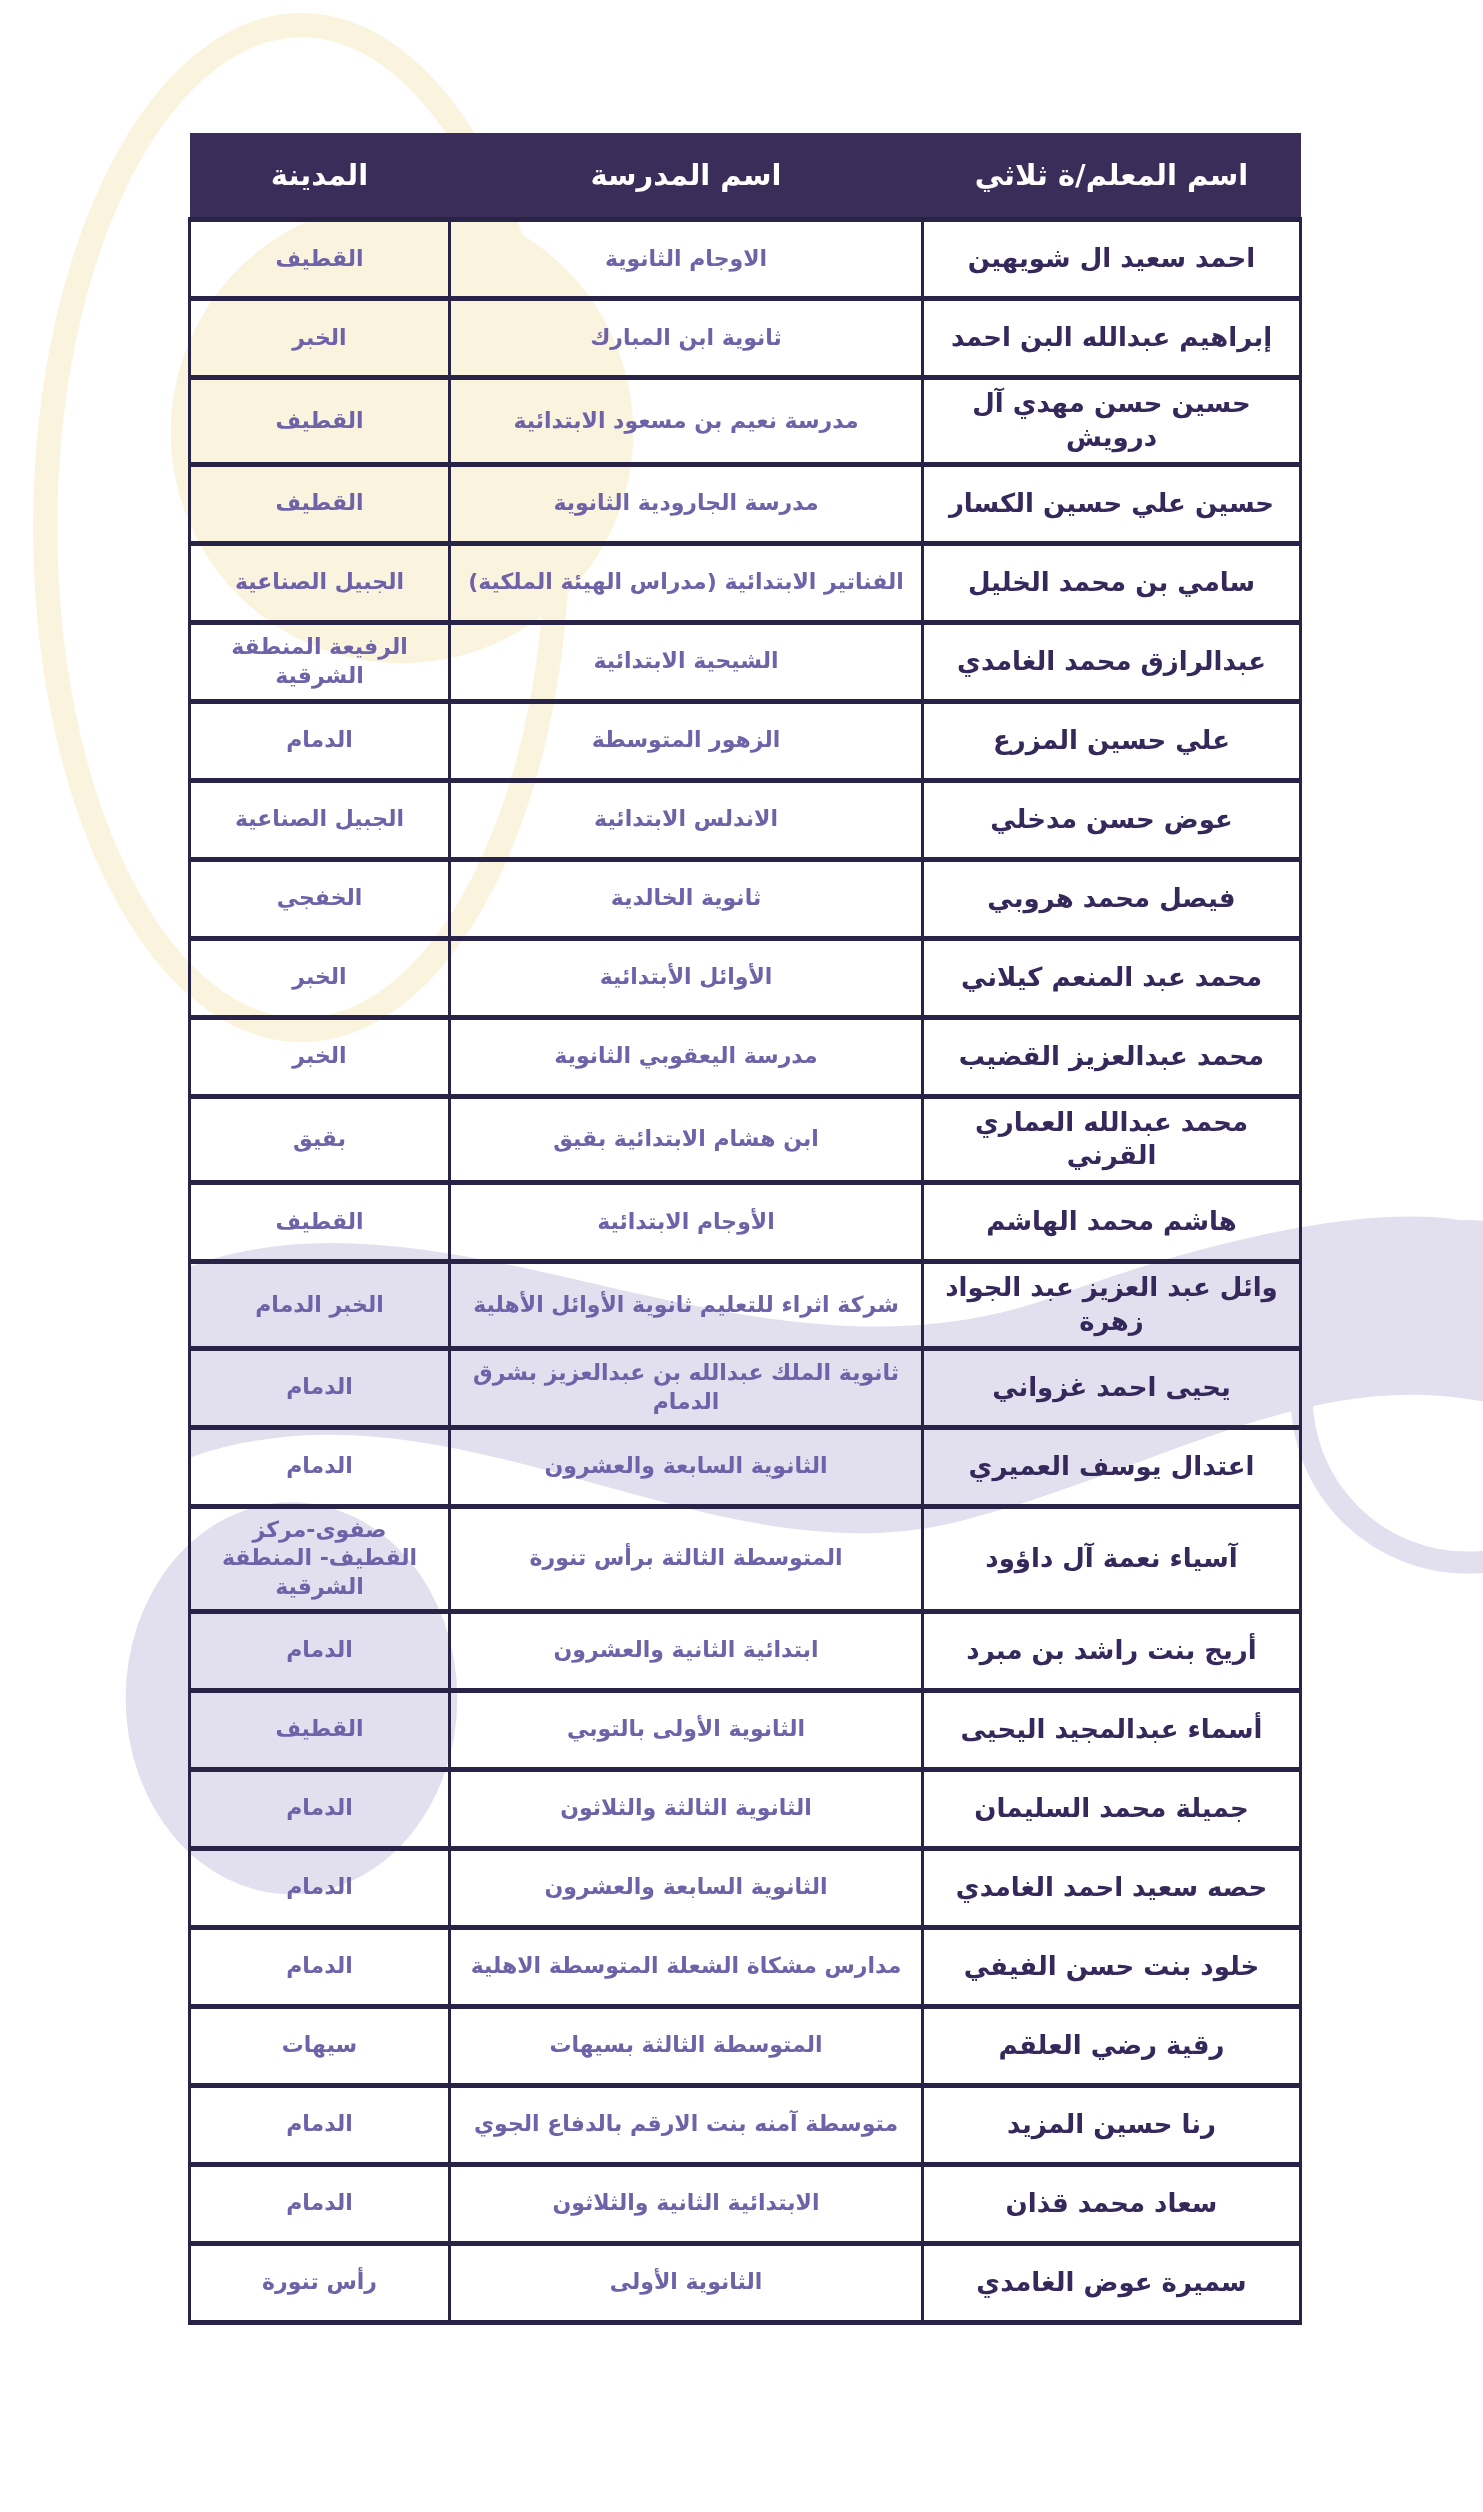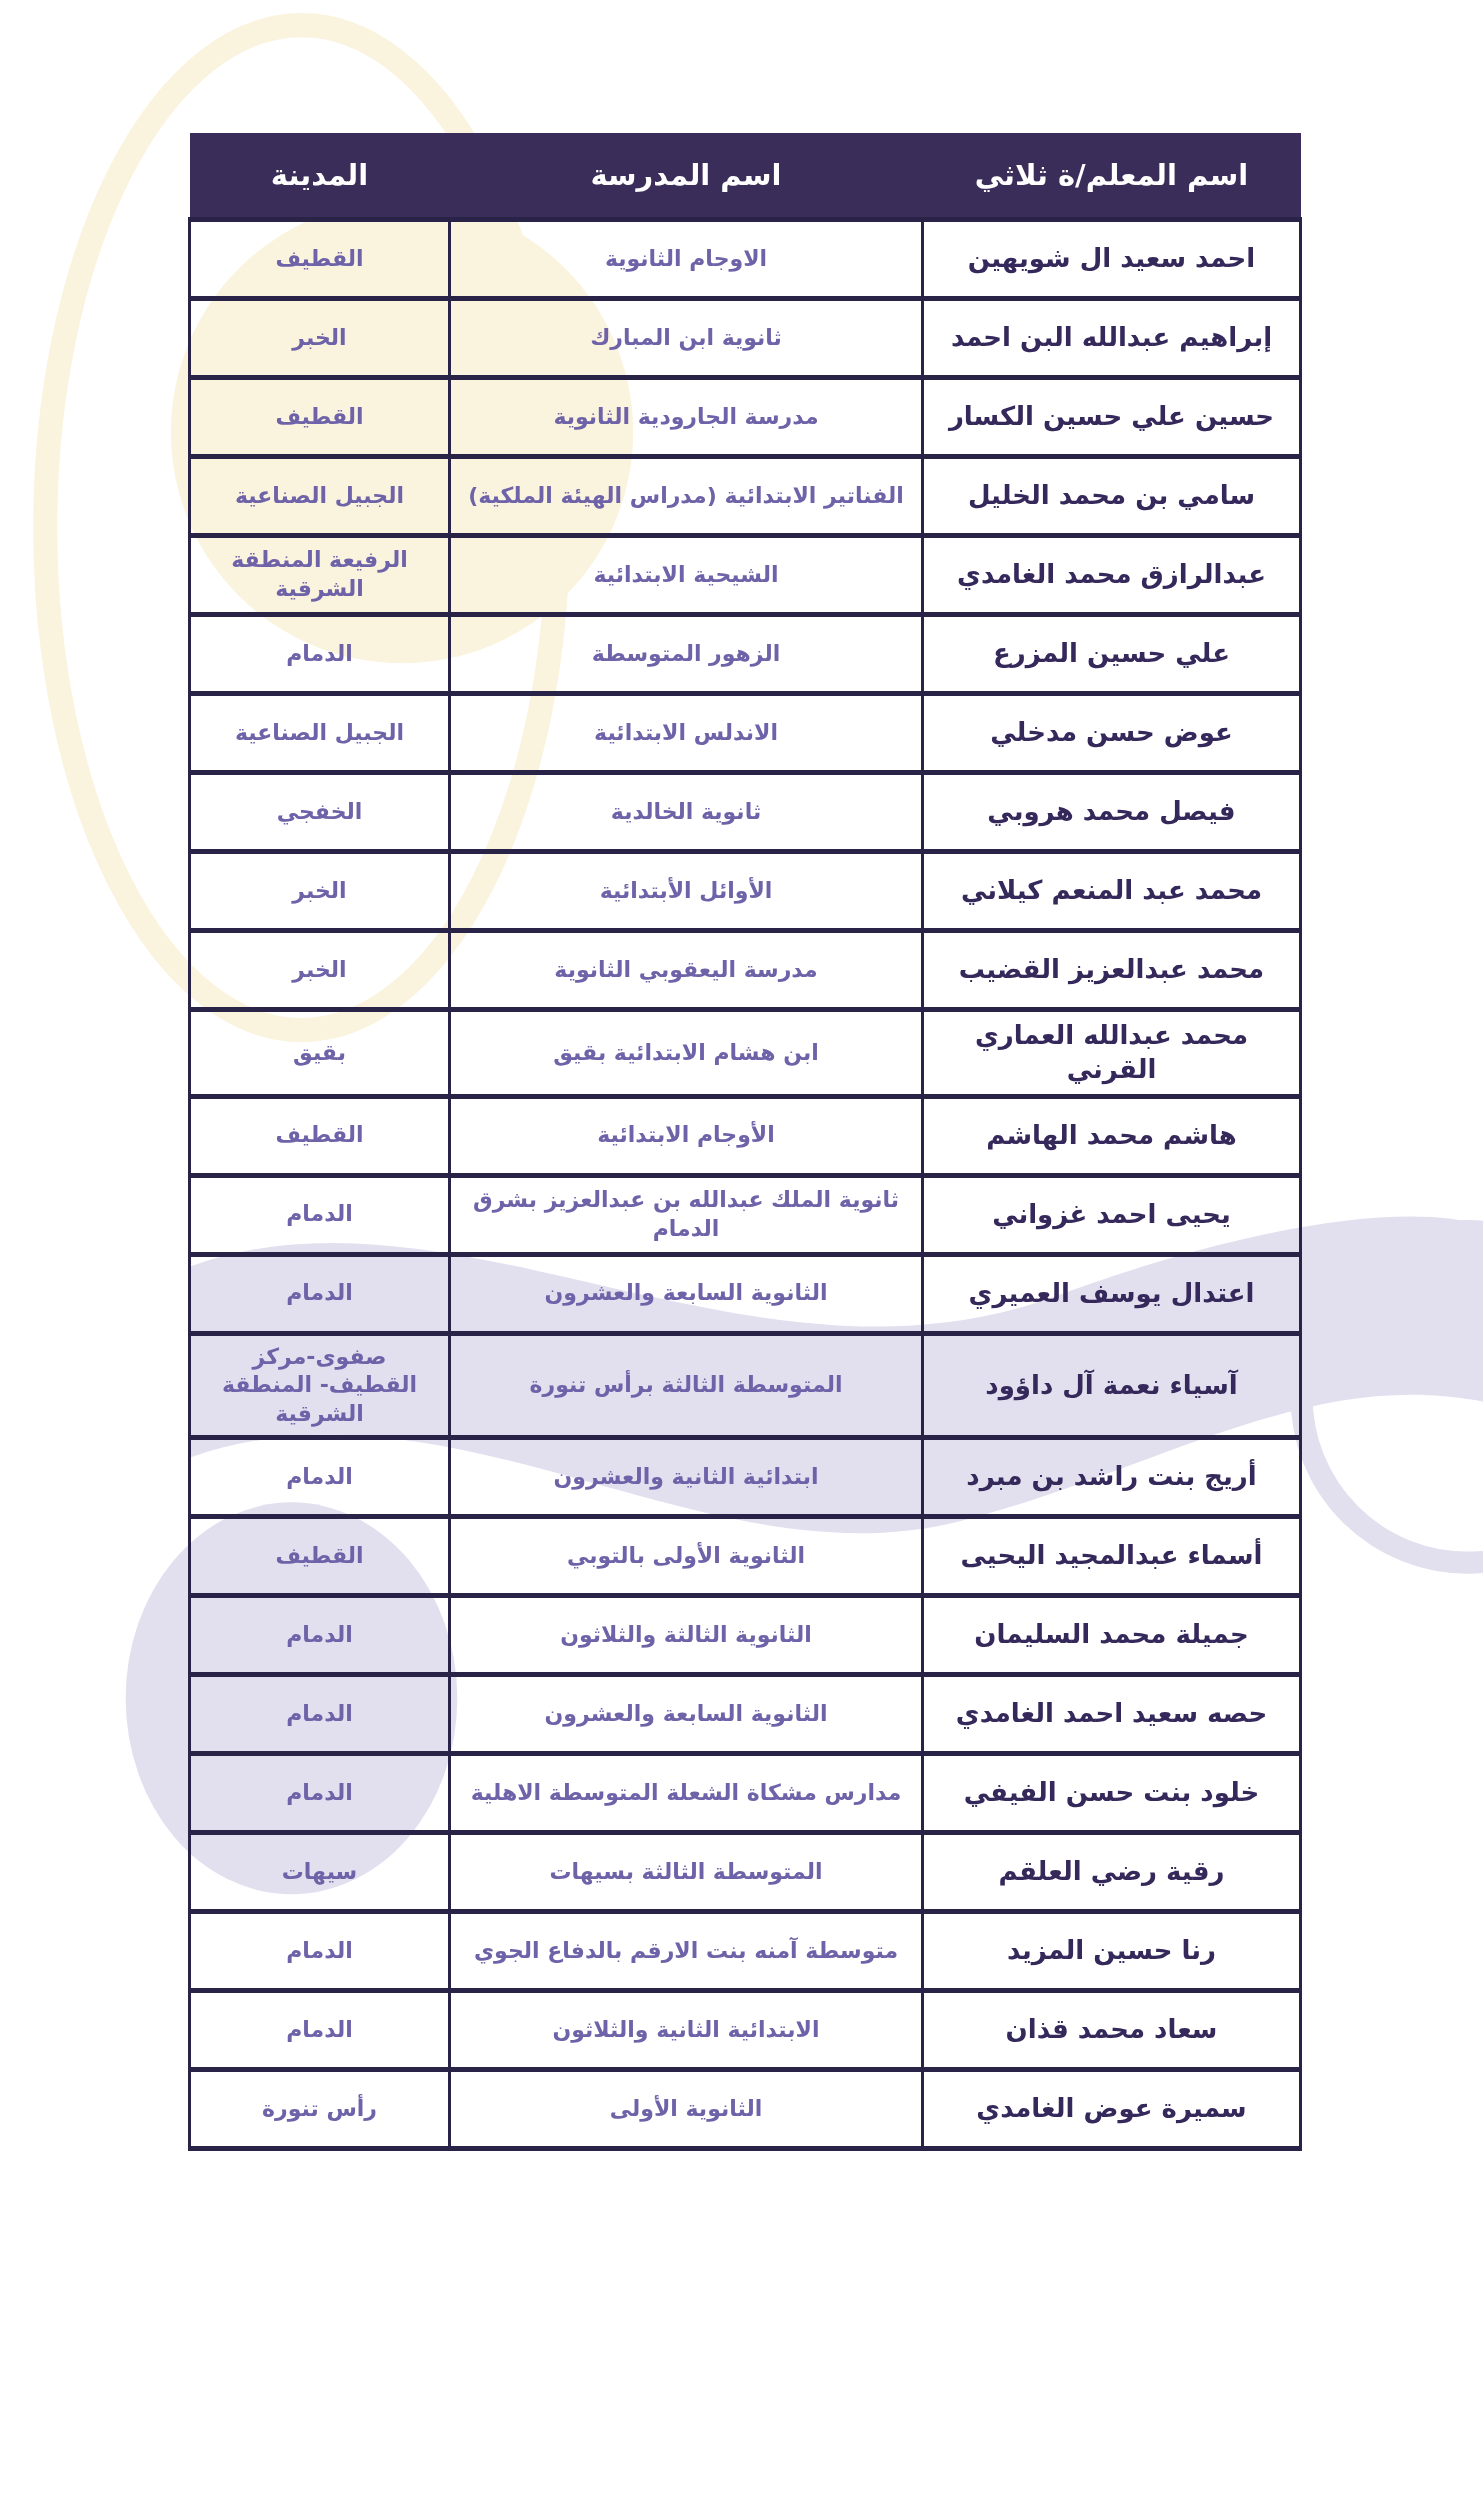--- a/index.html
+++ b/index.html
@@ -118,20 +118,25 @@
           <td class="city">القطيف</td>
         </tr>
 
 
         <tr>
           <td class="name">إبراهيم عبدالله البن احمد</td>
           <td class="school">ثانوية ابن المبارك</td>
           <td class="city">الخبر</td>
         </tr>
 
+        <tr>
+          <td class="name">حسين حسن مهدي آل درويش</td>
+          <td class="school">مدرسة نعيم بن مسعود الابتدائية</td>
+          <td class="city">القطيف</td>
+        </tr>
 
         <tr>
           <td class="name">حسين علي حسين الكسار</td>
           <td class="school">مدرسة الجارودية الثانوية</td>
           <td class="city">القطيف</td>
         </tr>
 
         <tr>
           <td class="name">سامي بن محمد الخليل</td>
           <td class="school">الفناتير الابتدائية (مدراس الهيئة الملكية)</td>
@@ -179,20 +184,25 @@
           <td class="school">ابن هشام الابتدائية بقيق</td>
           <td class="city">بقيق</td>
         </tr>
 
         <tr>
           <td class="name">هاشم محمد الهاشم</td>
           <td class="school">الأوجام الابتدائية</td>
           <td class="city">القطيف</td>
         </tr>
 
+        <tr>
+          <td class="name">وائل عبد  العزيز عبد الجواد زهرة</td>
+          <td class="school">شركة اثراء للتعليم ثانوية الأوائل الأهلية</td>
+          <td class="city">الخبر الدمام</td>
+        </tr>
 
         <tr>
           <td class="name">يحيى احمد غزواني</td>
           <td class="school">ثانوية الملك عبدالله بن عبدالعزيز بشرق الدمام</td>
           <td class="city">الدمام</td>
         </tr>
 
         <tr>
           <td class="name">اعتدال يوسف العميري</td>
           <td class="school">الثانوية السابعة والعشرون</td>

